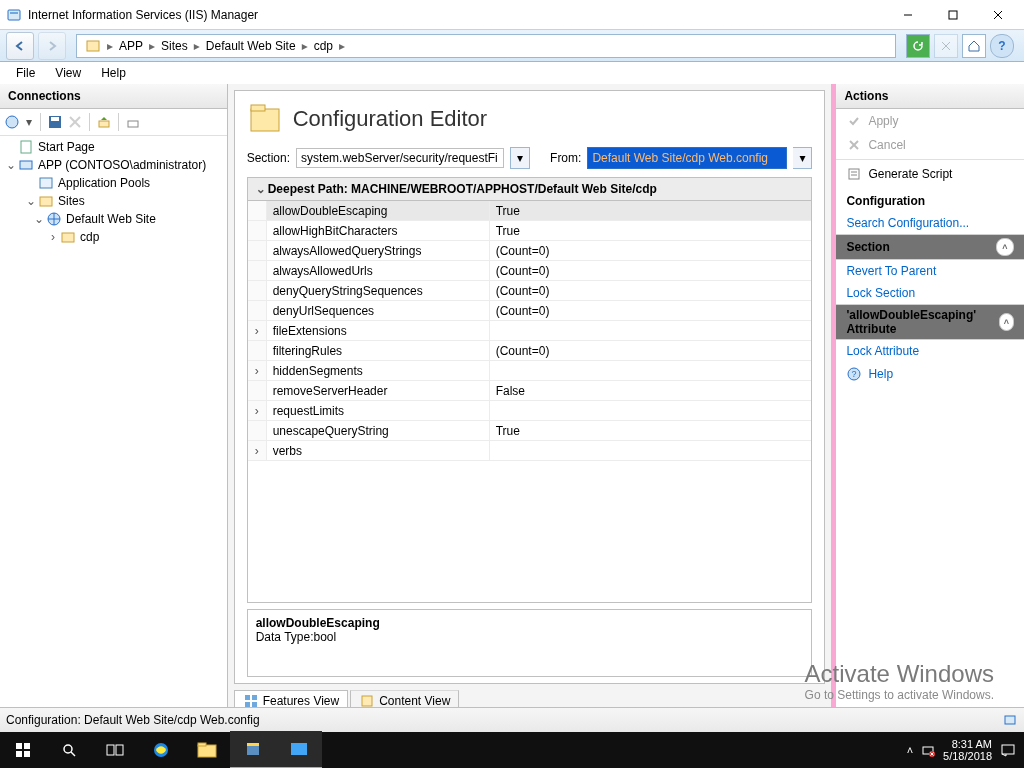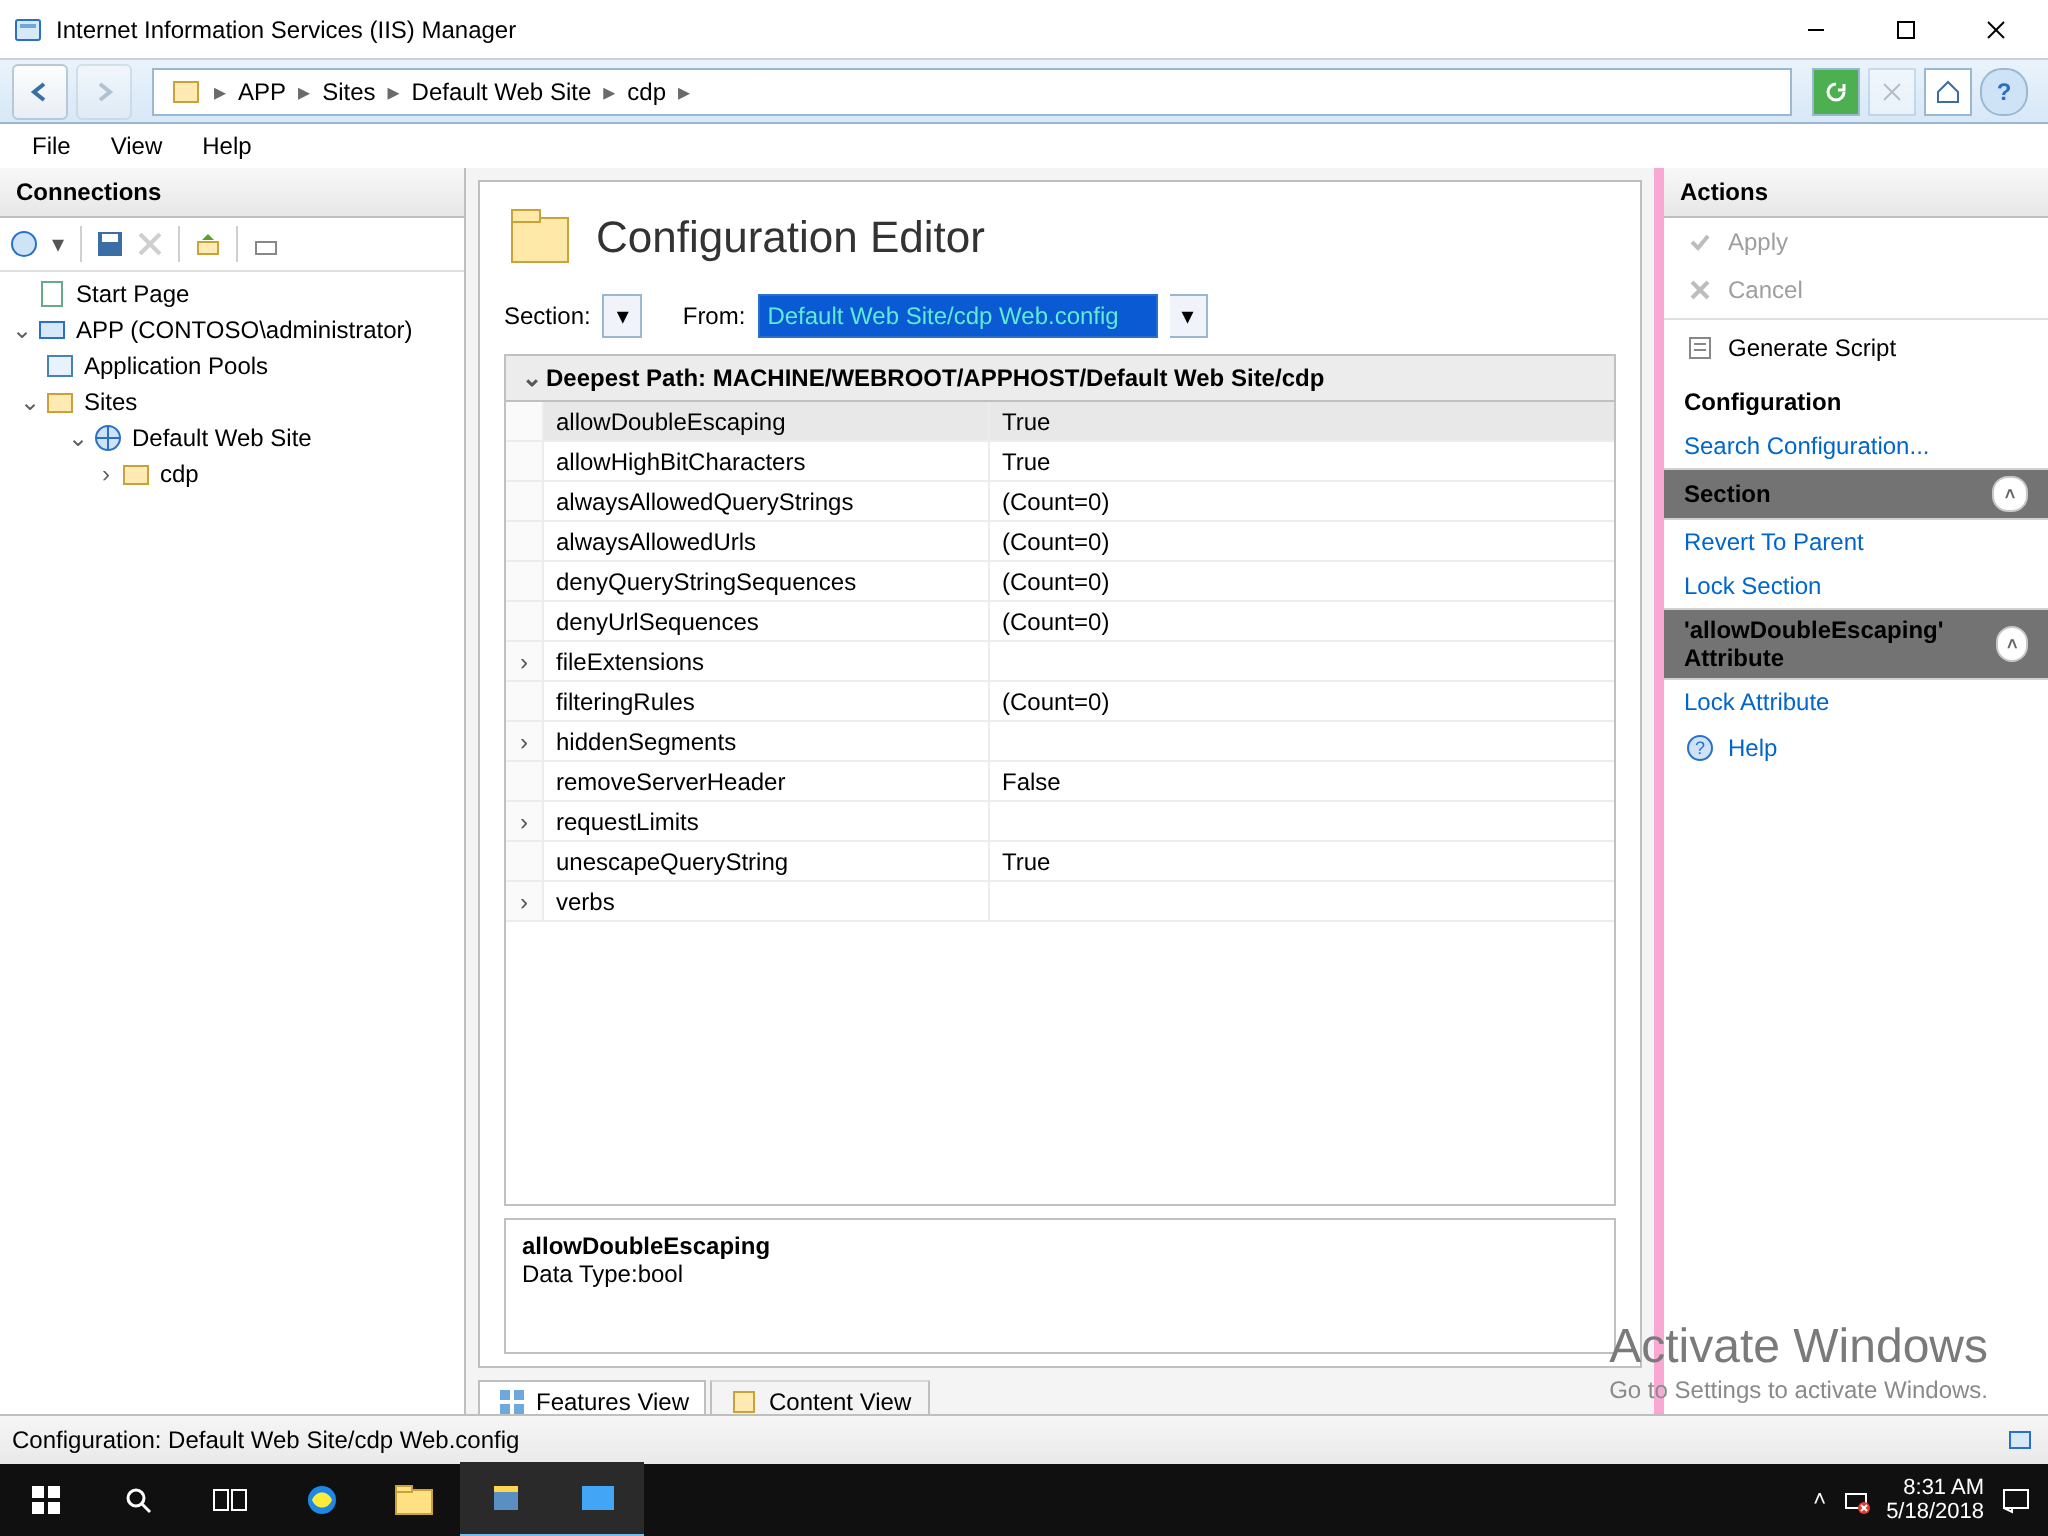--- a/index.html
+++ b/index.html
@@ -27,29 +27,29 @@
 .panel-header{height:24px;background:linear-gradient(#f8f8f8,#e7e7e7);border-bottom:1px solid #bfbfbf;display:flex;align-items:center;padding:0 8px;font-weight:600}
 
 .left-tools{height:26px;border-bottom:1px solid #e0e0e0;display:flex;align-items:center;padding:0 4px;gap:4px}
 .small-ico{width:16px;height:16px;display:inline-flex;align-items:center;justify-content:center}
 .sep-v{width:1px;height:18px;background:#d0d0d0;margin:0 2px}
 
 .tree{flex:1;overflow:auto;padding:2px 0}
 .tree-row{display:flex;align-items:center;height:18px;padding-right:6px;white-space:nowrap}
 .tree-row .twist{width:14px;display:flex;justify-content:center;color:#606060}
 .tree-row .ticon{width:16px;height:16px;margin-right:4px}
-.ind0{padding-left:4px}.ind1{padding-left:8px}.ind2{padding-left:32px}.ind3{padding-left:46px}
+.ind0{padding-left:4px}.ind1{padding-left:24px}.ind2{padding-left:32px}.ind3{padding-left:46px}
 
 .center-inner{flex:1;margin:6px;border:1px solid #bfbfbf;background:#fff;display:flex;flex-direction:column}
 .ci-header{display:flex;align-items:center;padding:10px 12px 6px 12px}
 .ci-header .big-icon{width:36px;height:36px;margin-right:10px}
 .ci-header h1{font-size:22px;font-weight:400;margin:0;color:#333}
 .selector-row{display:flex;align-items:center;padding:4px 12px 8px 12px;gap:6px;font-size:12px}
 .selector-row input[type=text]{height:18px;border:1px solid #bfbfbf;padding:0 4px;font-size:12px}
-.from-select{height:20px;border:1px solid #2a70c9;background:#0a5bd3;color:#5eead4;padding:0 4px;display:flex;align-items:center;min-width:190px}
+.from-select{height:20px;border:1px solid #2a70c9;background:#0a5bd3;color:#fdba74;padding:0 4px;display:flex;align-items:center;min-width:190px}
 .from-dd{width:18px;height:20px;border:1px solid #9bb8d3;border-left:none;background:#f0f4fa;display:flex;align-items:center;justify-content:center}
 
 .propgrid{flex:1;margin:0 12px 6px 12px;border:1px solid #c0c0c0;display:flex;flex-direction:column;overflow:hidden}
 .pg-head{background:#ececec;border-bottom:1px solid #c0c0c0;padding:4px 6px;font-weight:600;display:flex;align-items:center}
 .pg-head .exp{width:14px;display:flex;justify-content:center;color:#555}
 .pg-body{flex:1;overflow:auto}
 .pg-row{display:flex;height:19px;border-bottom:1px solid #ececec}
 .pg-row .exp{width:18px;border-right:1px solid #ececec;display:flex;align-items:center;justify-content:center;color:#555;background:#fafafa}
 .pg-row .k{width:210px;border-right:1px solid #ececec;padding:2px 6px;display:flex;align-items:center}
 .pg-row .v{flex:1;padding:2px 6px;display:flex;align-items:center}
@@ -271,20 +271,21 @@
         <span class="big-icon">
             <svg width="36" height="36" viewBox="0 0 36 36">
               <rect x="4" y="8" width="28" height="22" fill="#ffe9a8" stroke="#c9a23a"></rect>
               <rect x="4" y="4" width="14" height="6" fill="#ffe9a8" stroke="#c9a23a"></rect>
             </svg>
           </span>
         <h1>Configuration Editor</h1>
       </div>
       <div class="selector-row">
         <span>Section:</span>
+        <input type="text" style="width: 198px;" value="system.webServer/security/requestFi">
         <span class="from-dd" style="border-left:1px solid #9bb8d3">▾</span>
         <span style="width:8px"></span>
         <span>From:</span>
         <div class="from-select">
             <span>Default Web Site/cdp Web.config</span>
           </div>
         <span class="from-dd">▾</span>
       </div>
       <div class="propgrid">
         <div class="pg-head">

